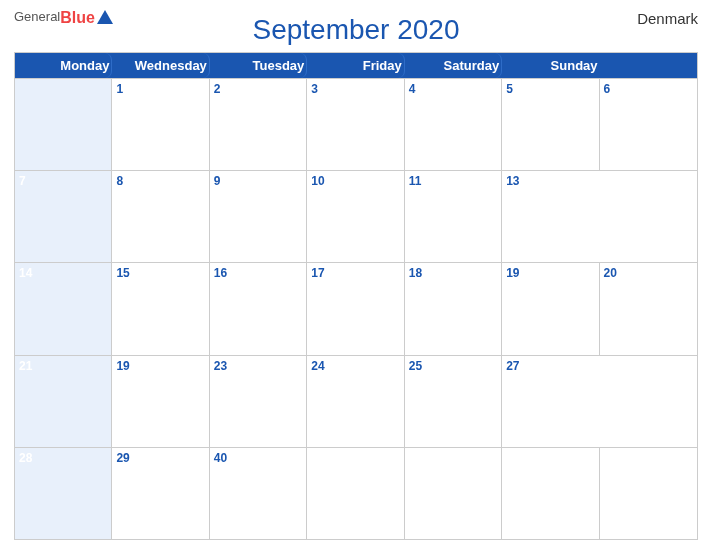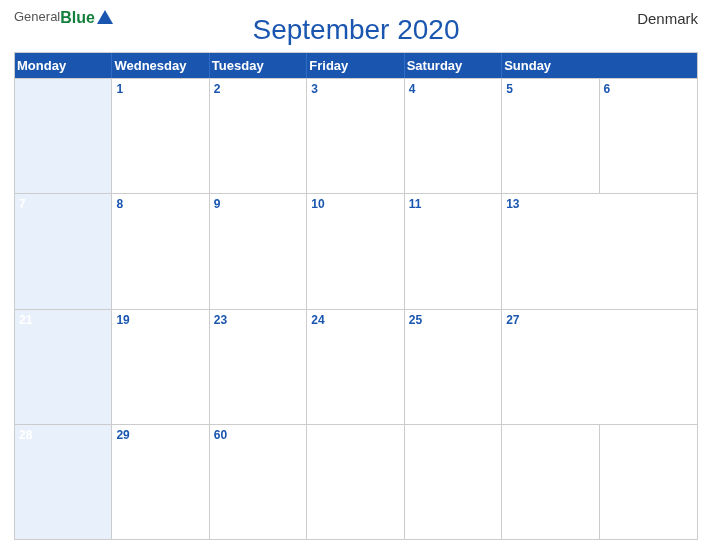--- a/index.html
+++ b/index.html
@@ -31,21 +31,21 @@
     }
     .logo-general {
       font-size: 13px;
       color: #555;
       font-weight: normal;
       line-height: 1.1;
     }
     .logo-blue {
       font-size: 16px;
       font-weight: bold;
-      color: #15803d;
+      color: #ef4444;
       line-height: 1;
       display: flex;
       align-items: center;
     }
     .logo-blue .triangle {
       width: 0;
       height: 0;
       border-left: 8px solid transparent;
       border-right: 8px solid transparent;
       border-bottom: 14px solid #1a56b0;
@@ -78,25 +78,26 @@
     }
 
     .day-headers {
       display: grid;
       grid-template-columns: repeat(7, 1fr);
       background: #1a56b0;
     }
 
     .day-header {
       color: #fff;
-      text-align: left;
+      text-align: right;
       font-size: 13px;
       font-weight: bold;
       padding: 5px 2px;
       border-right: 1px solid #2e6cc7;
+      border-radius: 7px;
     }
     .day-header:last-child {
       border-right: none;
     }
 
     .weeks {
       flex: 1;
       display: flex;
       flex-direction: column;
     }
@@ -204,20 +205,43 @@
         </div>
         <div class="day-cell">
           <span class="day-number">11</span>
         </div>
         <div class="day-cell">
           <span class="day-number">13</span>
         </div>
       </div>
       <div class="week-row">
         <div class="day-cell week-start">
+          <span class="day-number">14</span>
+        </div>
+        <div class="day-cell">
+          <span class="day-number">15</span>
+        </div>
+        <div class="day-cell">
+          <span class="day-number">16</span>
+        </div>
+        <div class="day-cell">
+          <span class="day-number">17</span>
+        </div>
+        <div class="day-cell">
+          <span class="day-number">18</span>
+        </div>
+        <div class="day-cell">
+          <span class="day-number">19</span>
+        </div>
+        <div class="day-cell">
+          <span class="day-number">20</span>
+        </div>
+      </div>
+      <div class="week-row">
+        <div class="day-cell week-start">
           <span class="day-number">21</span>
         </div>
         <div class="day-cell">
           <span class="day-number">19</span>
         </div>
         <div class="day-cell">
           <span class="day-number">23</span>
         </div>
         <div class="day-cell">
           <span class="day-number">24</span>
@@ -230,21 +254,21 @@
         </div>
       </div>
       <div class="week-row">
         <div class="day-cell week-start">
           <span class="day-number">28</span>
         </div>
         <div class="day-cell">
           <span class="day-number">29</span>
         </div>
         <div class="day-cell">
-          <span class="day-number">60</span>
+          <span class="day-number">40</span>
         </div>
         <div class="day-cell empty"></div>
         <div class="day-cell empty"></div>
         <div class="day-cell empty"></div>
         <div class="day-cell empty"></div>
       </div>
     </div>
 </div>
 
 </body></html>

